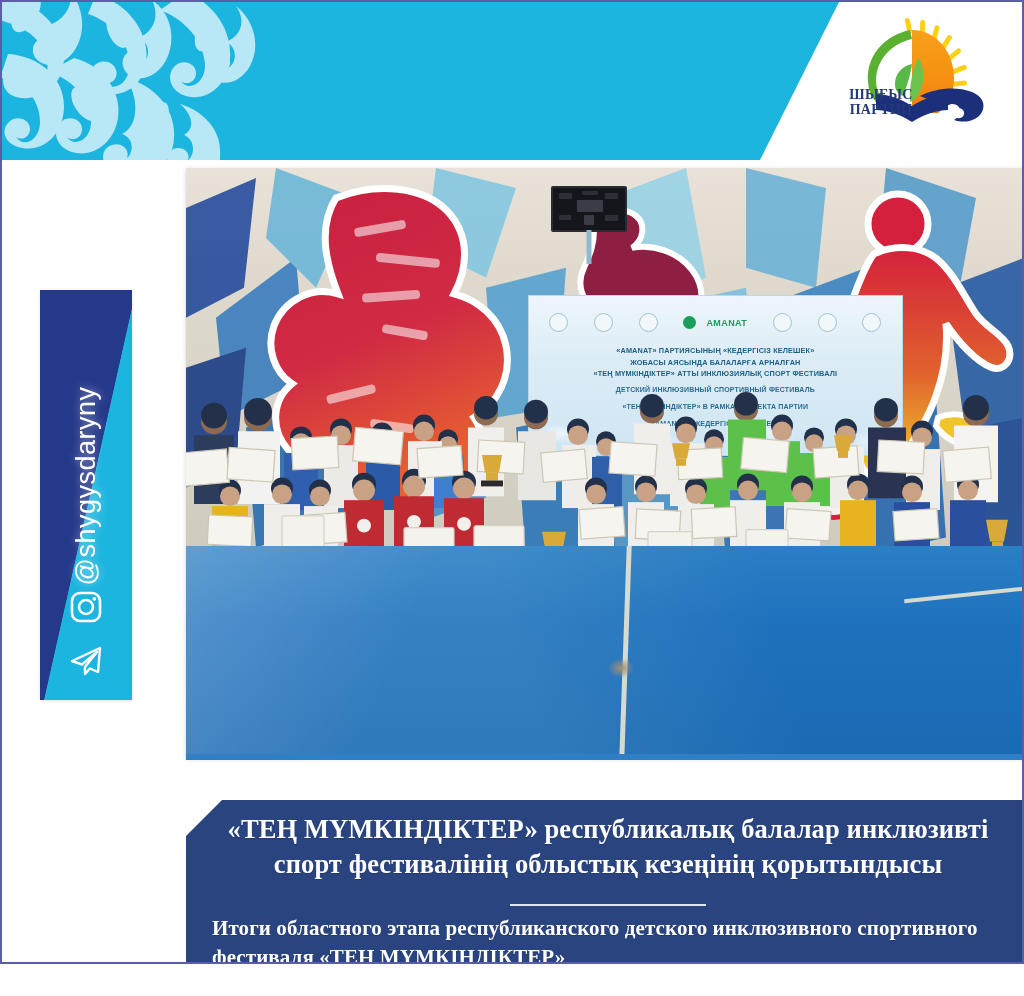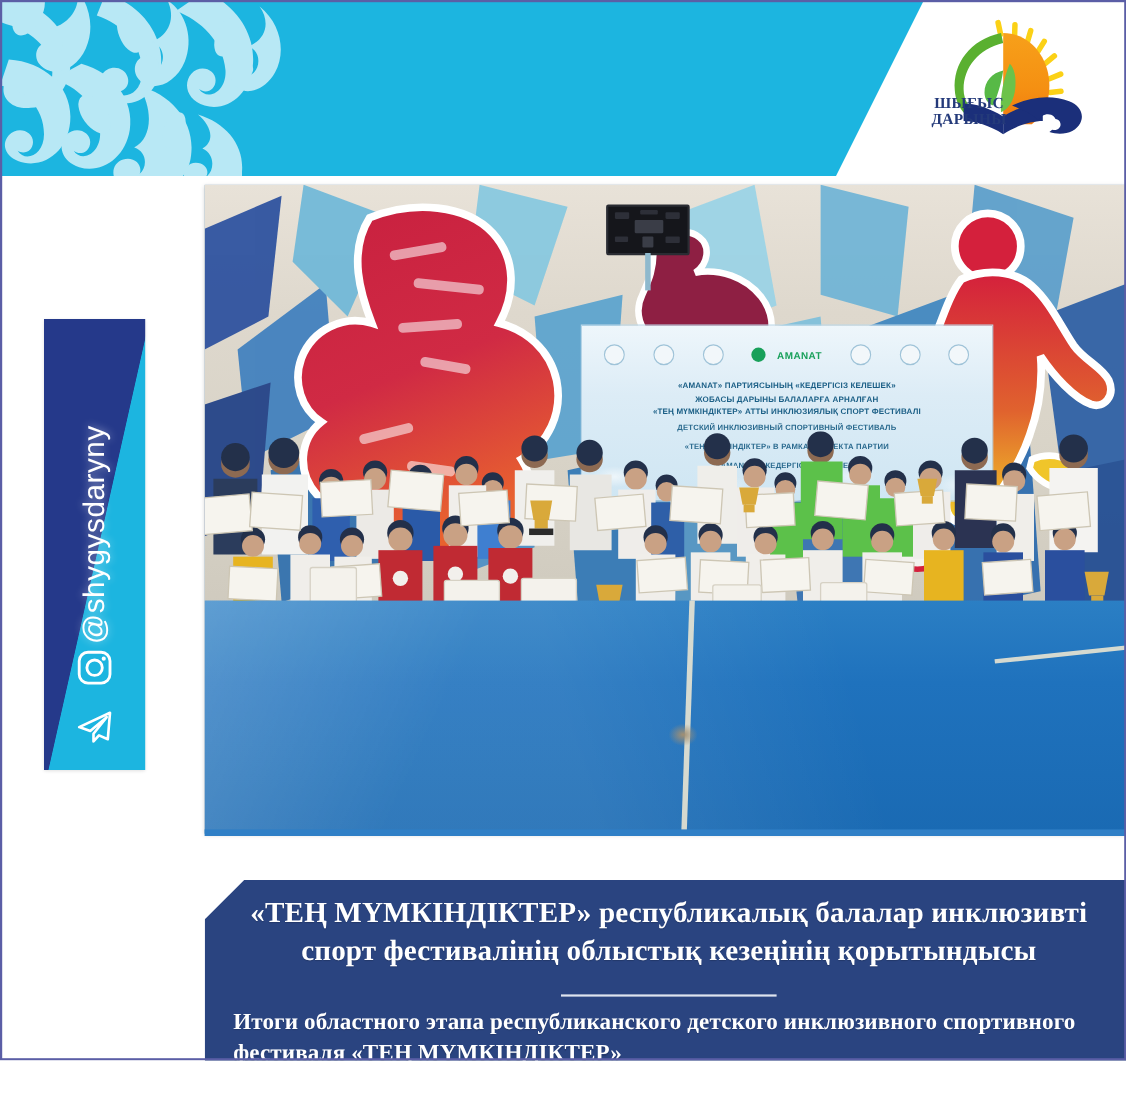--- a/index.html
+++ b/index.html
@@ -241,21 +241,21 @@
       <path d="M86,44 C80,58 77,74 78,88 C84,86 90,78 91,66 C92,56 90,48 86,44 Z" fill="#6cc24a"></path>
 
       <path d="M44,80 C54,80 68,84 80,92 L80,108 C68,100 54,96 44,96 Z" fill="#1b2f7a"></path>
       <path d="M116,80 C106,80 92,84 80,92 L80,108 C92,100 106,96 116,96 Z" fill="#1b2f7a"></path>
 
       <path d="M88,82 C104,74 124,72 140,78 C150,82 154,90 150,98 C146,106 134,110 122,106 C128,102 130,96 126,92 C122,88 114,90 112,96 C108,90 98,86 88,82 Z" fill="#1b2f7a"></path>
       <path d="M122,96 C126,93 131,94 132,98 C133,102 129,105 125,104 C121,103 119,99 122,96 Z" fill="#ffffff"></path>
     </svg>
     <div class="logo-text">
       <span>ШЫҒЫС</span>
-      <span>ДАРЫНЫ</span>
+      <span>ПАРТИИ</span>
     </div>
   </div>
 
   <div class="social-bar">
     <div class="social-inner">
       <div class="handle">@shygysdaryny</div>
       <svg class="ic ic-ig" width="34" height="34" viewBox="0 0 34 34">
         <rect x="3" y="3" width="28" height="28" rx="8" fill="none" stroke="#fff" stroke-width="2.6"></rect>
         <circle cx="17" cy="17" r="7" fill="none" stroke="#fff" stroke-width="2.6"></circle>
         <circle cx="25.3" cy="8.8" r="1.9" fill="#fff"></circle>
@@ -364,21 +364,21 @@
           <span class="evt-amanat">
             <span class="dot"></span>
             <span>AMANAT</span>
           </span>
           <span class="evt-logo"></span>
           <span class="evt-logo"></span>
           <span class="evt-logo"></span>
         </div>
         <div class="evt-txt">
           <div>«AMANAT» ПАРТИЯСЫНЫҢ «КЕДЕРГІСІЗ КЕЛЕШЕК»</div>
-          <div>ЖОБАСЫ ДАРЫНЫ БАЛАЛАРҒА АРНАЛҒАН</div>
+          <div>ЖОБАСЫ АЯСЫНДА БАЛАЛАРҒА АРНАЛҒАН</div>
           <div>«ТЕҢ МҮМКІНДІКТЕР» АТТЫ ИНКЛЮЗИЯЛЫҚ СПОРТ ФЕСТИВАЛІ</div>
           <div class="ru">ДЕТСКИЙ ИНКЛЮЗИВНЫЙ СПОРТИВНЫЙ ФЕСТИВАЛЬ</div>
           <div class="ru">«ТЕҢ МҮМКІНДІКТЕР» В РАМКАХ ПРОЕКТА ПАРТИИ</div>
           <div class="ru">«AMANAT» «КЕДЕРГІСІЗ КЕЛЕШЕК»</div>
         </div>
         <div class="evt-orn"></div>
       </div>
 
       <svg class="crowd" viewBox="0 0 838 180" preserveAspectRatio="none">
 

